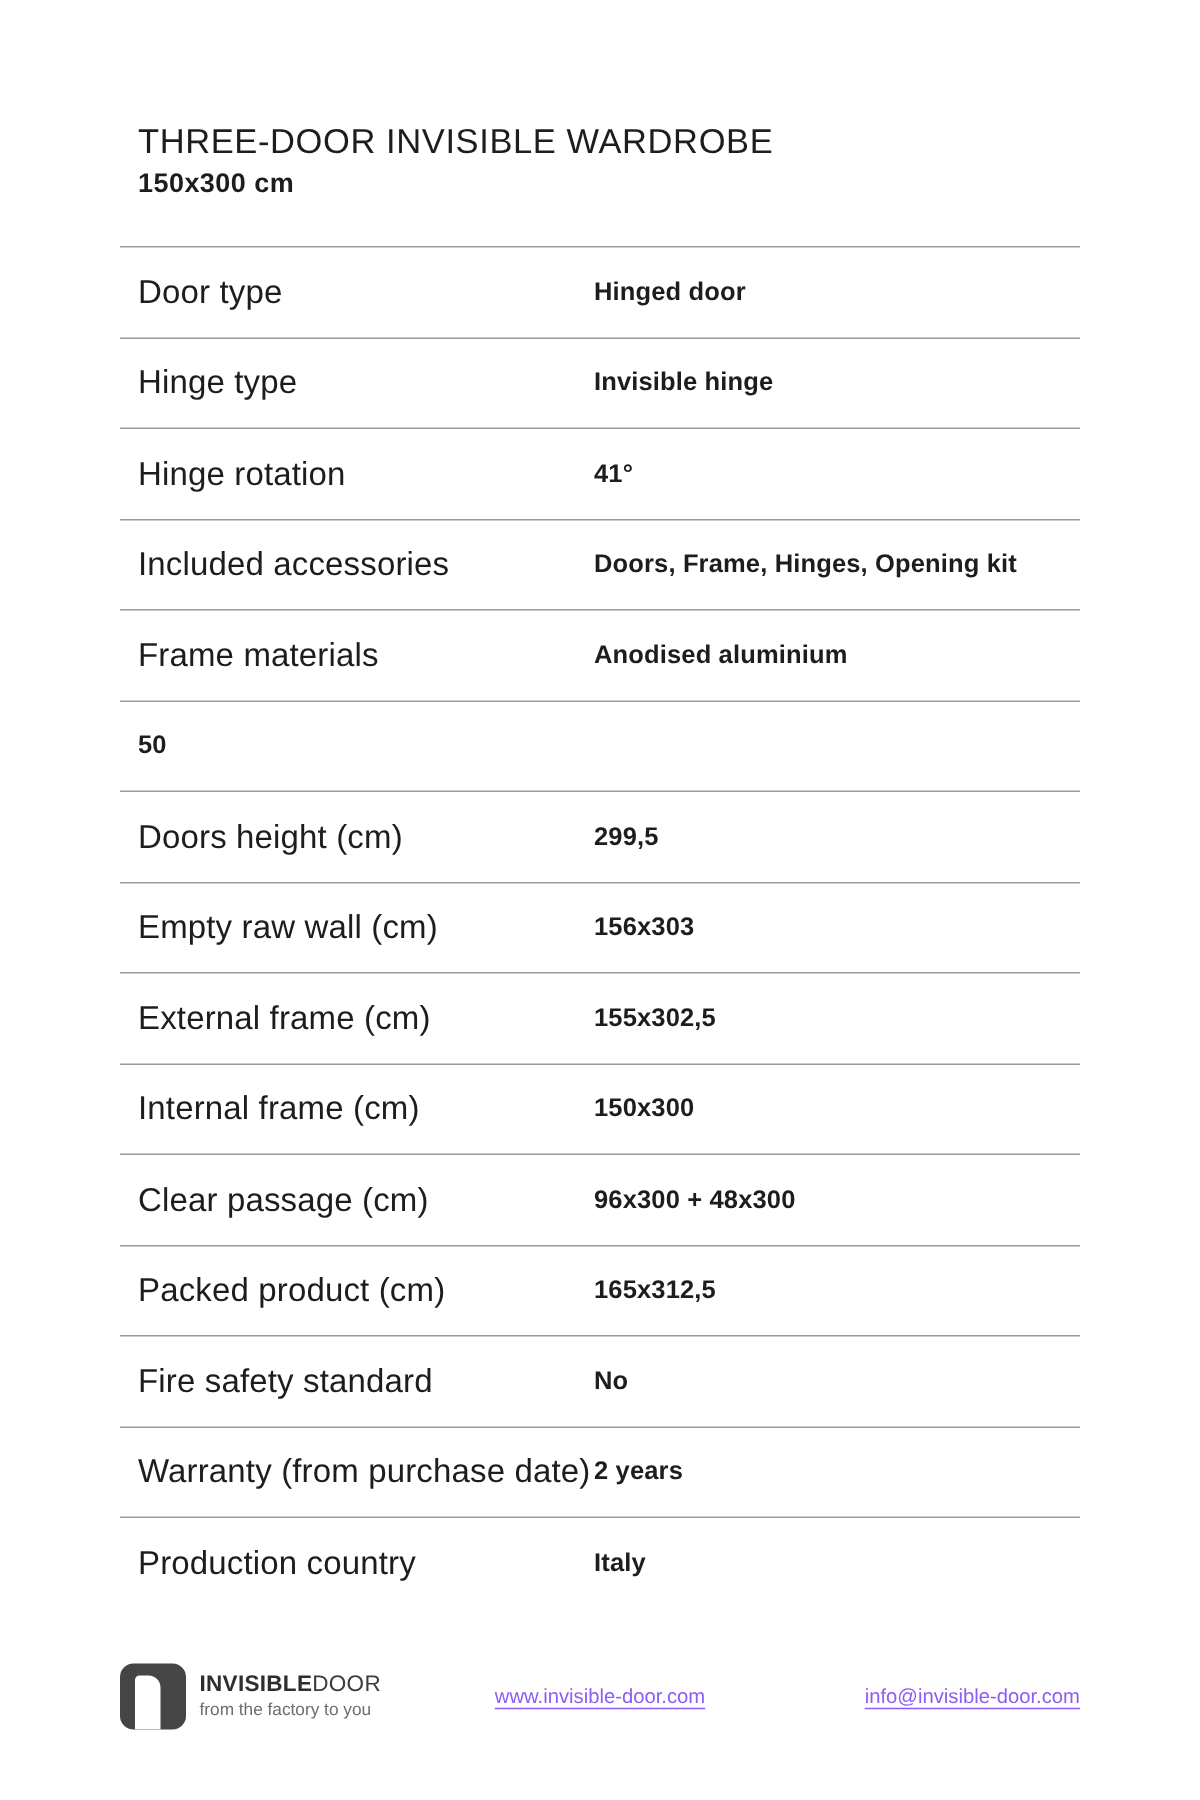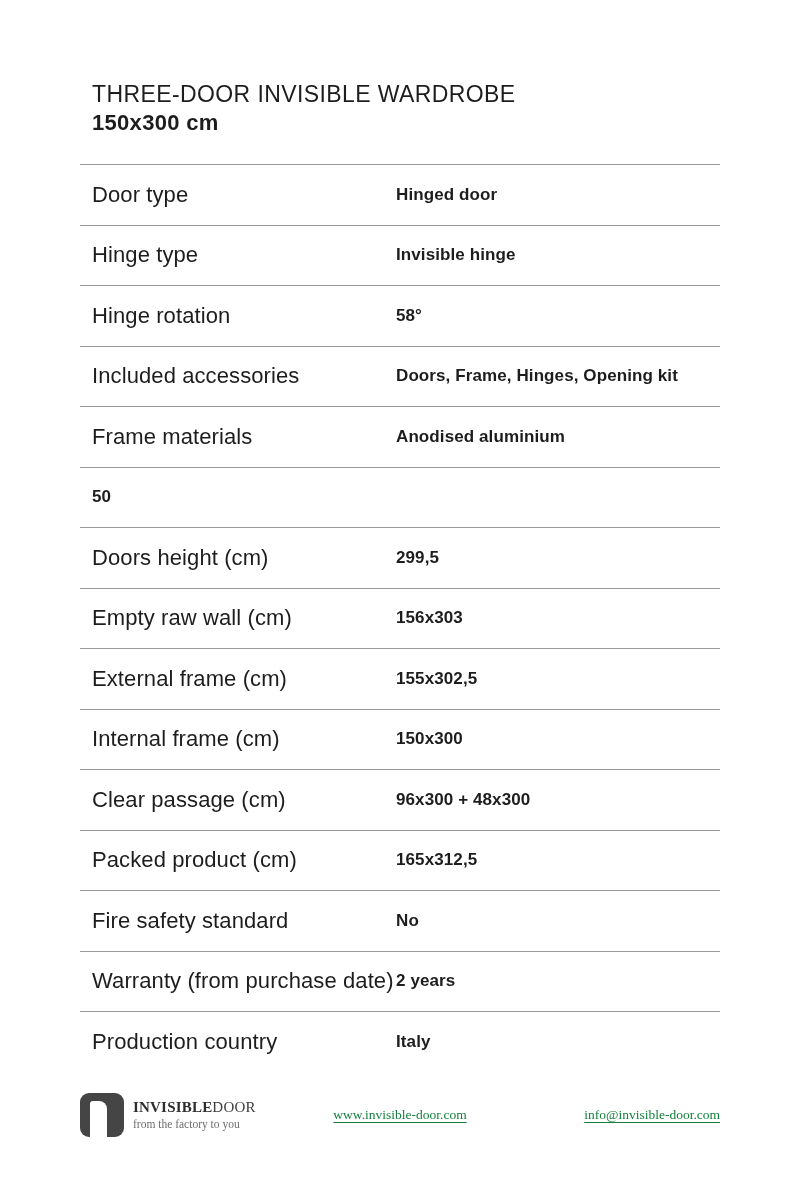--- a/index.html
+++ b/index.html
@@ -22,21 +22,21 @@
   
   .title-block { margin: 80px 0 0 12px; }
   .title-line1 {
     font-size: 23px;
     font-weight: 400;
     letter-spacing: 0.4px;
     line-height: 28px;
     margin: 0;
   }
   .title-line2 {
-    font-size: 22px;
+    font-size: 18px;
     font-weight: 700;
     letter-spacing: 0.3px;
     line-height: 29px;
     margin: 0;
   }
 
   
   .spec-table { margin-top: 27px; }
   .spec-row {
     display: flex;
@@ -55,25 +55,24 @@
   .spec-value {
     font-size: 17px;
     font-weight: 700;
     letter-spacing: 0.1px;
     text-align: center;
   }
 
   
   .footer {
     position: relative;
-    margin-top: 20px;
+    margin-top: 36px;
     height: 46px;
     display: flex;
     align-items: center;
-    font-family: Liberation Serif, serif;
   }
   .logo-block { display: flex; align-items: center; }
   .logo-mark {
     position: relative;
     width: 44px;
     height: 44px;
     background: #454545;
     border-radius: 9px;
     overflow: hidden;
     flex-shrink: 0;
@@ -89,21 +88,21 @@
   }
   .logo-text { margin-left: 9px; }
   .brand-line { font-size: 15px; letter-spacing: 0.2px; line-height: 16px; }
   .brand-bold { font-weight: 700; color: #2e2e2e; }
   .brand-light { font-weight: 400; color: #3c3c3c; }
   .tagline { font-size: 11.5px; color: #6d6d6d; margin-top: 3px; }
   .footer-link {
     position: absolute;
     top: 50%;
     font-size: 13.5px;
-    color: #15803d;
+    color: #8b5cf6;
     text-decoration: underline;
     text-underline-offset: 3px;
     white-space: nowrap;
   }
   .link-website { left: 50%; transform: translate(-50%, -50%); }
   .link-email { right: 0; transform: translateY(-50%); }
 </style>
 </head>
 <body>
 
@@ -121,21 +120,21 @@
         <div class="spec-value">Hinged door</div>
       </div>
 
       <div class="spec-row">
         <div class="spec-label">Hinge type</div>
         <div class="spec-value">Invisible hinge</div>
       </div>
 
       <div class="spec-row">
         <div class="spec-label">Hinge rotation</div>
-        <div class="spec-value">58°</div>
+        <div class="spec-value">41°</div>
       </div>
 
       <div class="spec-row">
         <div class="spec-label">Included accessories</div>
         <div class="spec-value">Doors, Frame, Hinges, Opening kit</div>
       </div>
 
       <div class="spec-row">
         <div class="spec-label">Frame materials</div>
         <div class="spec-value">Anodised aluminium</div>

